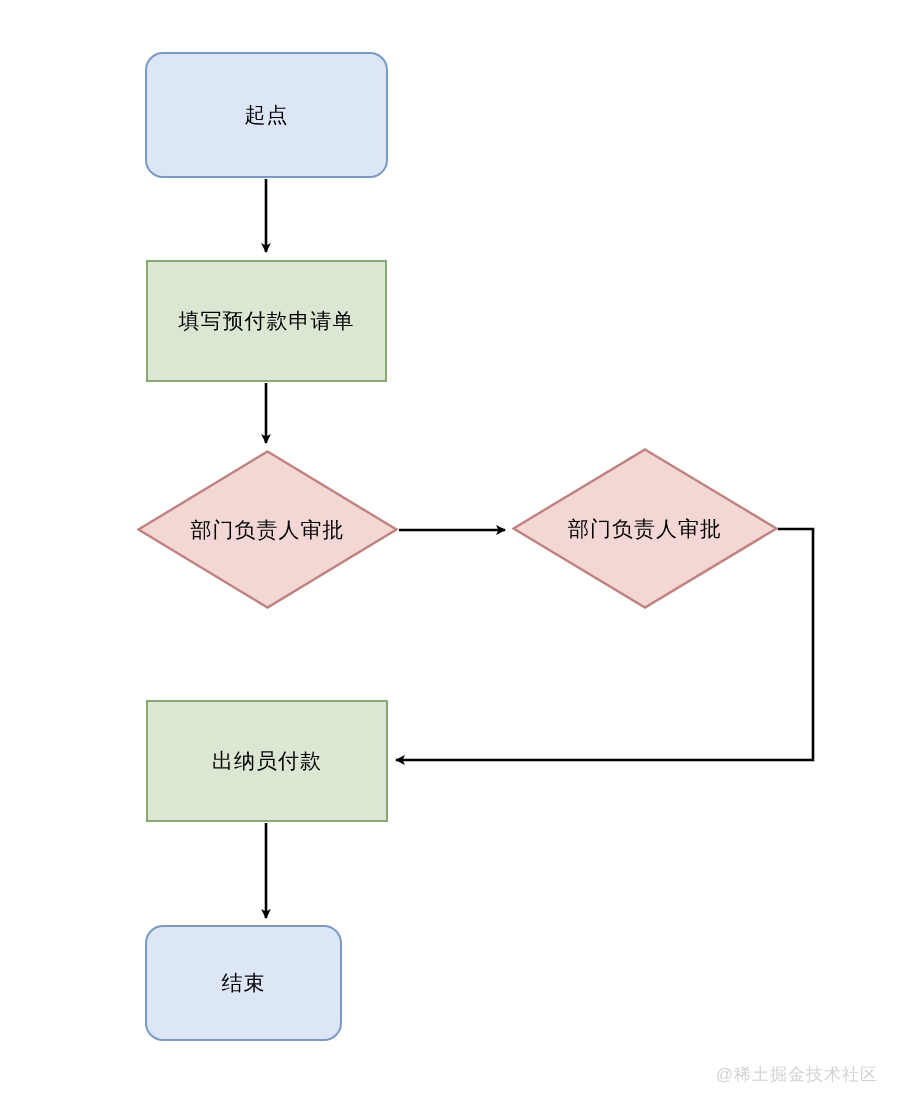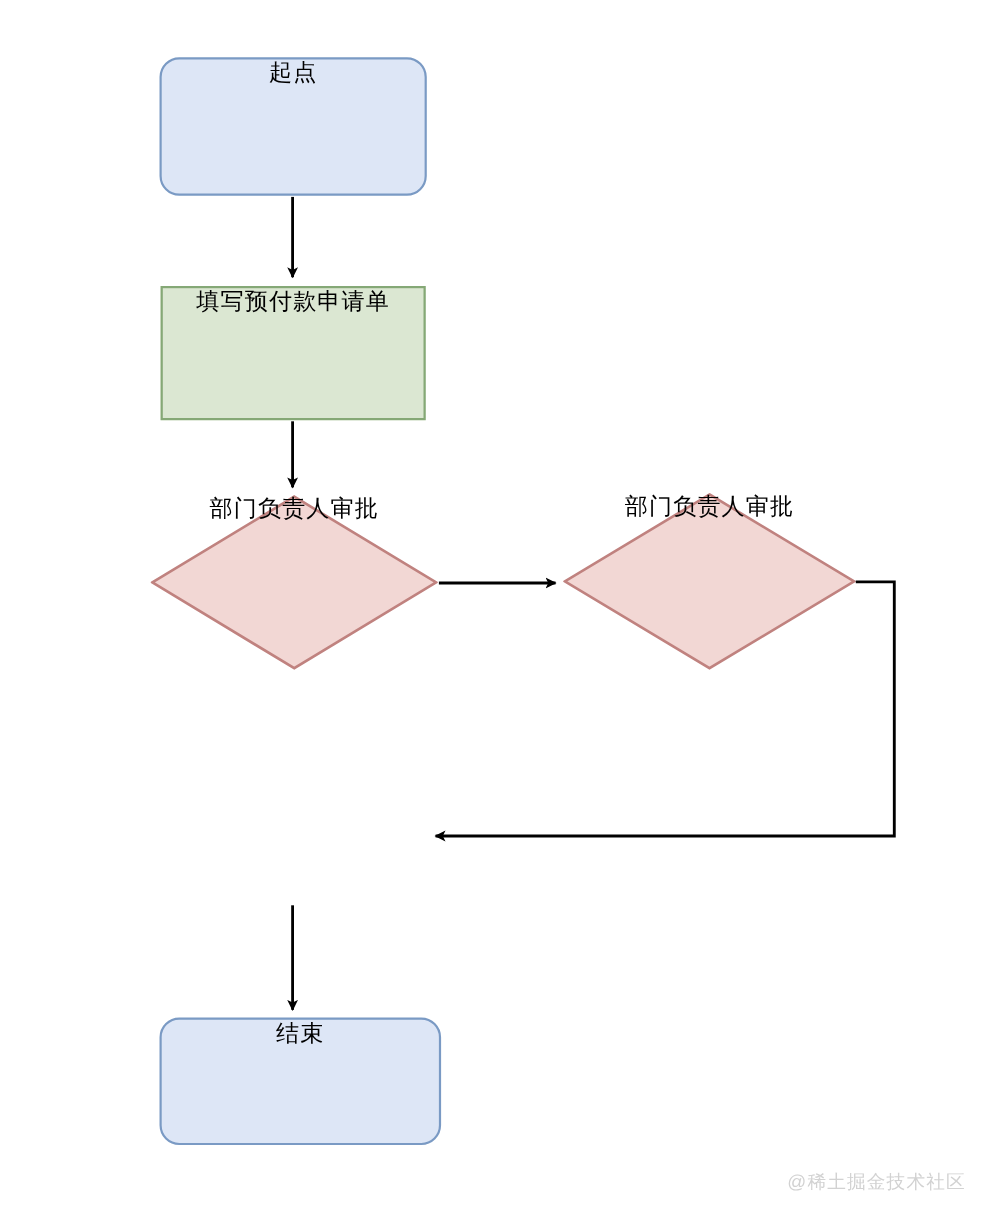--- a/index.html
+++ b/index.html
@@ -17,21 +17,21 @@
   #flow-canvas {
     position: absolute;
     left: 0;
     top: 0;
     width: 910px;
     height: 1102px;
   }
   .node {
     position: absolute;
     display: flex;
-    align-items: flex-start;
+    align-items: center;
     justify-content: center;
     box-sizing: border-box;
     text-align: center;
   }
   .node-label {
     position: relative;
     z-index: 3;
     font-size: 21px;
     color: #000000;
     line-height: 1.2;
@@ -116,19 +116,22 @@
     <span class="node-label">部门负责人审批</span>
   </div>
 
   <div class="node decision" style="left:512px; top:448px; width:266px; height:161px;">
     <svg class="diamond-shape" viewBox="0 0 266 161" preserveAspectRatio="none" xmlns="http://www.w3.org/2000/svg">
       <polygon points="133,1.5 264.5,80.5 133,159.5 1.5,80.5" fill="#f2d7d4" stroke="#c0827f" stroke-width="2.4"></polygon>
     </svg>
     <span class="node-label">部门负责人审批</span>
   </div>
 
+  <div class="node process" style="left:146px; top:700px; width:242px; height:122px;">
+    <span class="node-label">出纳员付款</span>
+  </div>
 
-  <div class="node terminator" style="left:145px; top:925px; width:256px; height:116px;">
+  <div class="node terminator" style="left:145px; top:925px; width:197px; height:116px;">
     <span class="node-label">结束</span>
   </div>
 
   <div class="watermark">@稀土掘金技术社区</div>
 </div>
 
 </body></html>

